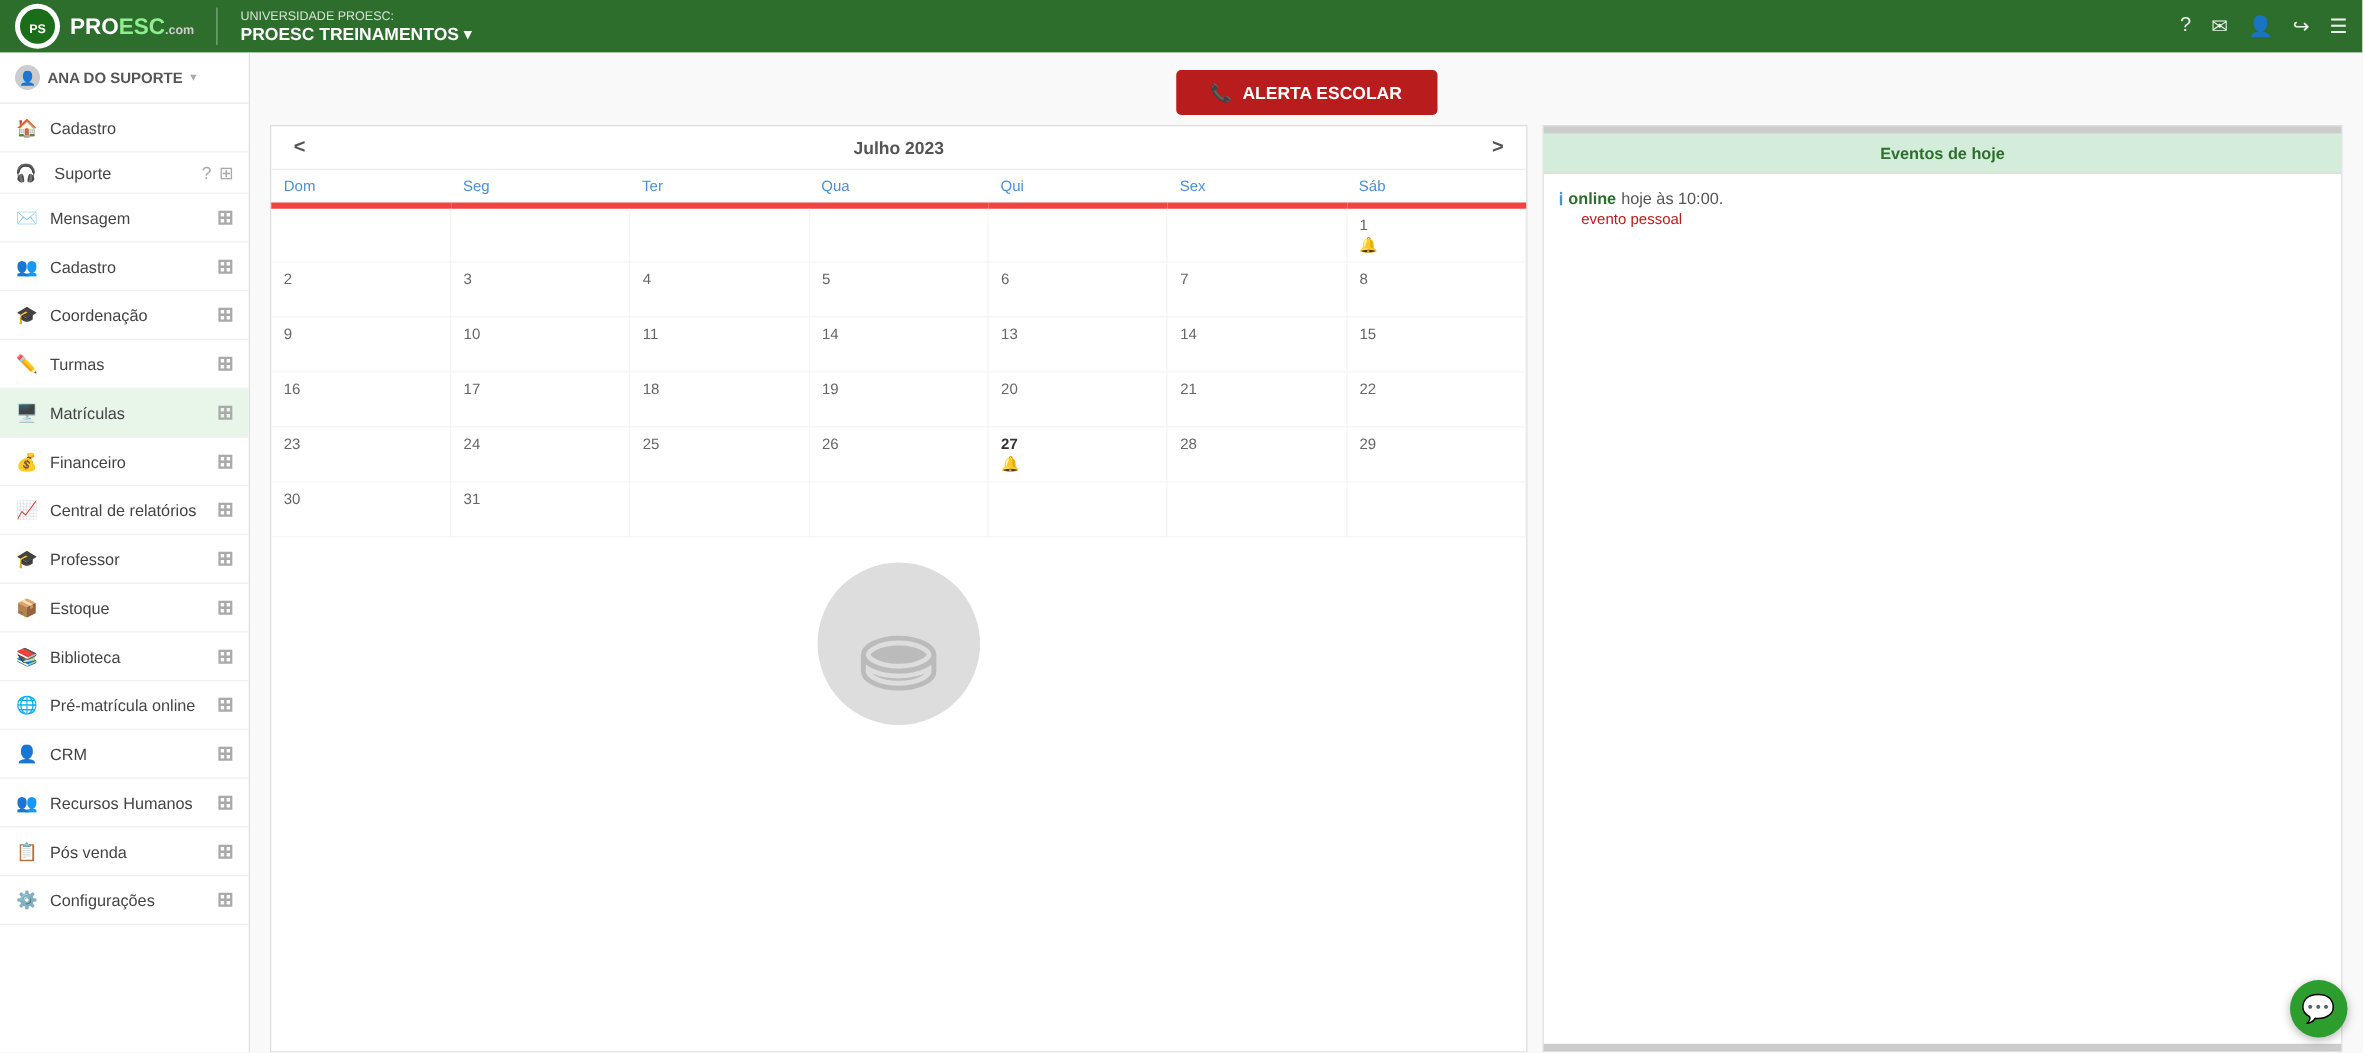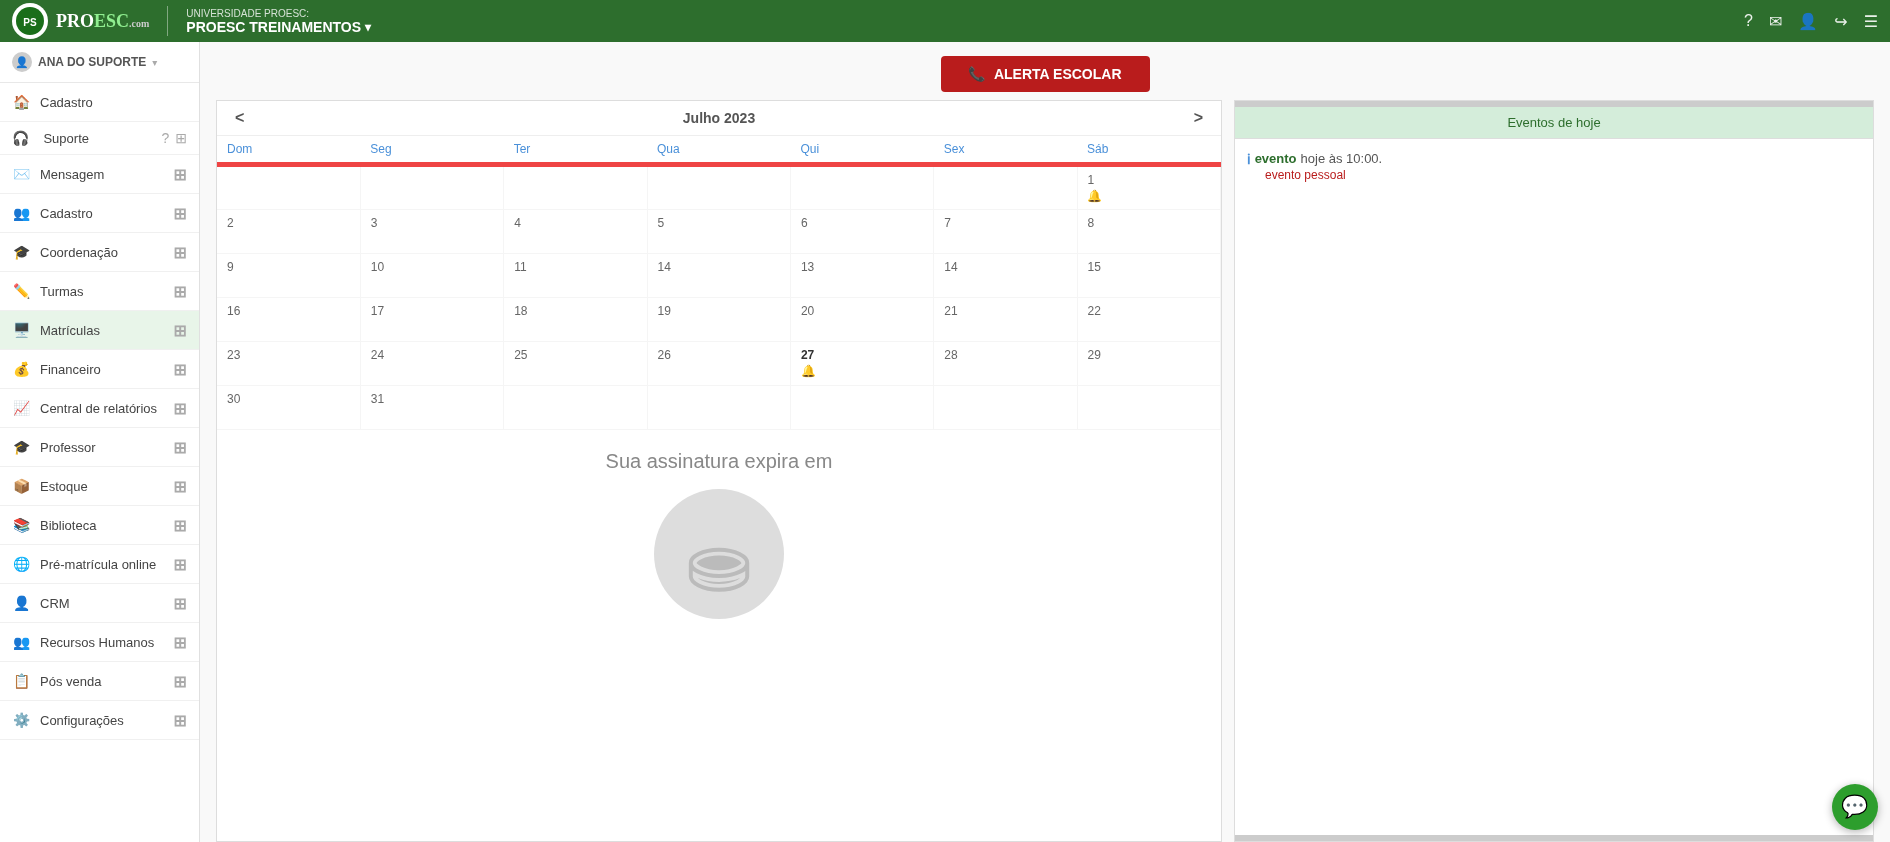--- a/index.html
+++ b/index.html
@@ -240,21 +240,21 @@
       background: white;
       border: 1px solid #ddd;
       display: flex;
       flex-direction: column;
       flex-shrink: 0;
     }
     .events-header {
       background: #d4edda;
       padding: 8px 12px;
       font-size: 13px;
-      font-weight: normal;
+      font-weight: bold;
       color: #2d6e2d;
       text-align: center;
       border-bottom: 1px solid #ddd;
     }
     .events-content {
       flex: 1;
       padding: 10px 12px;
       overflow-y: auto;
     }
     .event-item {
@@ -325,21 +325,21 @@
 
 <div class="top-header">
   <div class="top-header-left">
     <div class="logo-icon">
       <svg width="30" height="30" viewBox="0 0 30 30">
         <circle cx="15" cy="15" r="14" fill="#1a6e1a"></circle>
         <text x="15" y="20" text-anchor="middle" fill="white" font-size="10" font-weight="bold">PS</text>
       </svg>
     </div>
     <div>
-      <span style="font-size:18px;font-weight:bold;color:white;font-family:Liberation Serif, serif;">
+      <span style="font-size:18px;font-weight:bold;color:white;">
         PRO<span style="color:#90ee90;">ESC</span><span style="font-size:10px;color:#ccc;">.com</span>
       </span>
     </div>
     <div class="header-divider"></div>
     <div class="header-title-row">
       <div class="header-subtitle">UNIVERSIDADE PROESC:</div>
       <div class="header-main-title">
         <span>PROESC TREINAMENTOS</span>
         <span style="font-size:12px;">▾</span>
       </div>
@@ -535,35 +535,34 @@
               <td></td>
               <td></td>
               <td></td>
               <td></td>
               <td></td>
             </tr>
           </tbody>
         </table>
 
         <div style="text-align:center;padding:20px 0 10px;">
-          <div class="subscription-text">Sua assinatura expira em</div>
           <div class="avatar-placeholder">
             <span class="avatar-person">⛂</span>
           </div>
         </div>
       </div>
 
       <div class="events-section">
         <div style="background:#ccc;height:6px;cursor:pointer;"></div>
         <div class="events-header">Eventos de hoje</div>
         <div class="events-content">
           <div class="event-item">
             <div class="event-item-top">
               <span class="event-info-icon">ℹ</span>
-              <span class="event-name">evento</span>
+              <span class="event-name">online</span>
               <span class="event-time">hoje às 10:00.</span>
             </div>
             <div class="event-type">evento pessoal</div>
           </div>
         </div>
         <div style="background:#ccc;height:6px;cursor:pointer;"></div>
       </div>
 
     </div>
   </div>

